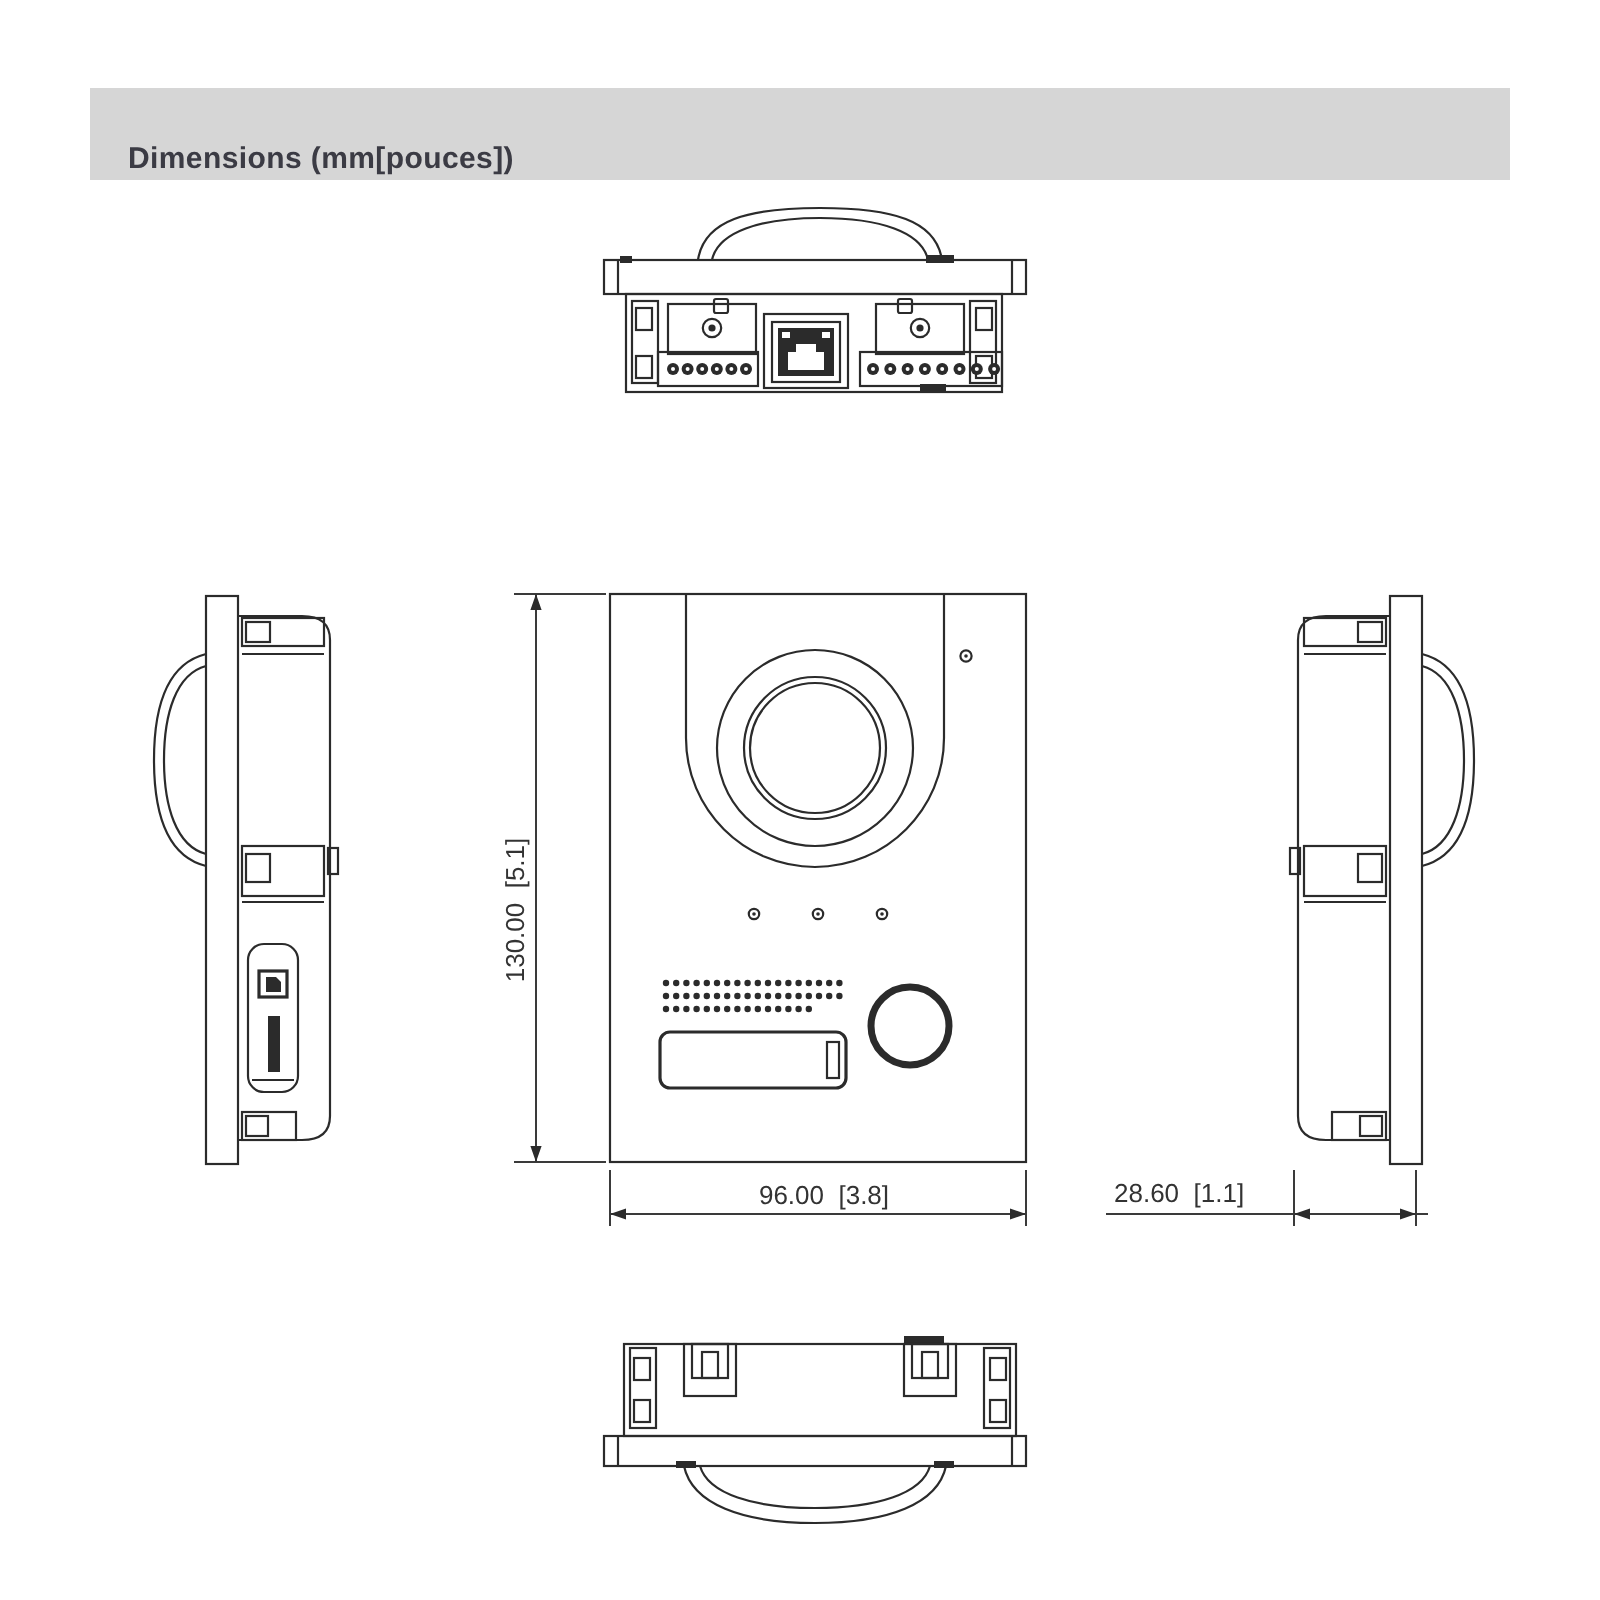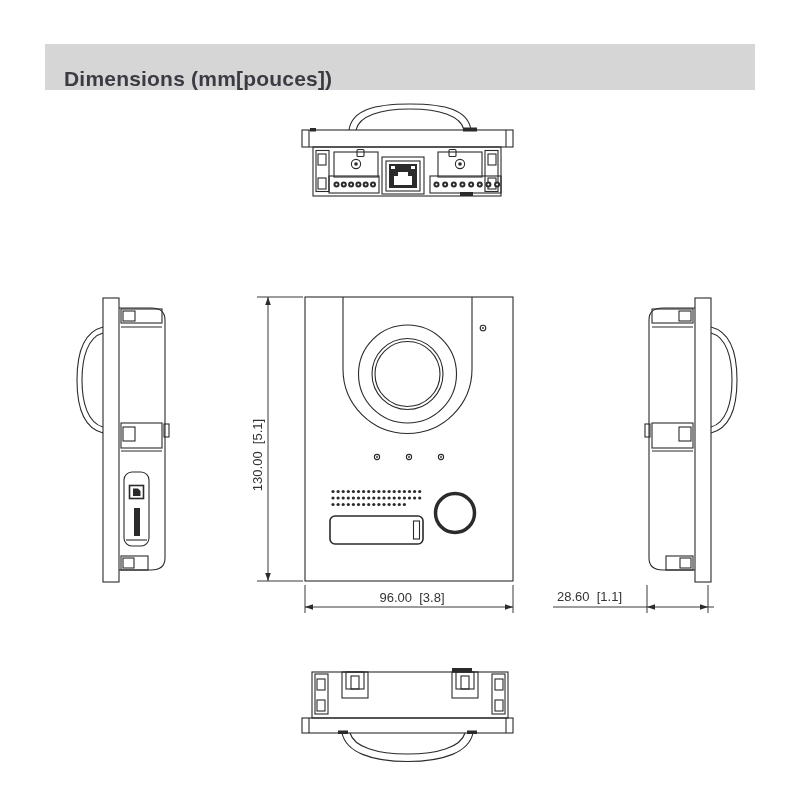--- a/index.html
+++ b/index.html
@@ -1,20 +1,20 @@
 <!DOCTYPE html>
 <html><head>
 <meta charset="utf-8">
 <style>
   html,body{margin:0;padding:0;background:#ffffff;}
   #page{position:relative;width:800px;height:800px;background:#fff;overflow:hidden;
         font-family:"Liberation Sans",sans-serif;}
   #header-bar{position:absolute;left:45px;top:44px;width:710px;height:46px;
         background:#d6d6d6;display:flex;align-items:center;}
-  #header-bar .title{font-size:21px;font-weight:bold;color:#3b3b44;padding-left:19px;
+  #header-bar .title{font-size:15px;font-weight:bold;color:#3b3b44;padding-left:19px;
         letter-spacing:0.2px;margin-top:24px;}
   svg{position:absolute;left:0;top:0;}
   .ln{fill:none;stroke:#2b2b2b;stroke-width:1.1;}
   .ln2{fill:none;stroke:#2b2b2b;stroke-width:1.6;}
   .fl{fill:#2b2b2b;stroke:none;}
   .dim{fill:none;stroke:#3a3a3a;stroke-width:1;}
   text.dimtxt{font-family:"Liberation Sans",sans-serif;font-size:13px;fill:#333;white-space:pre;}
 </style>
 </head>
 <body>

